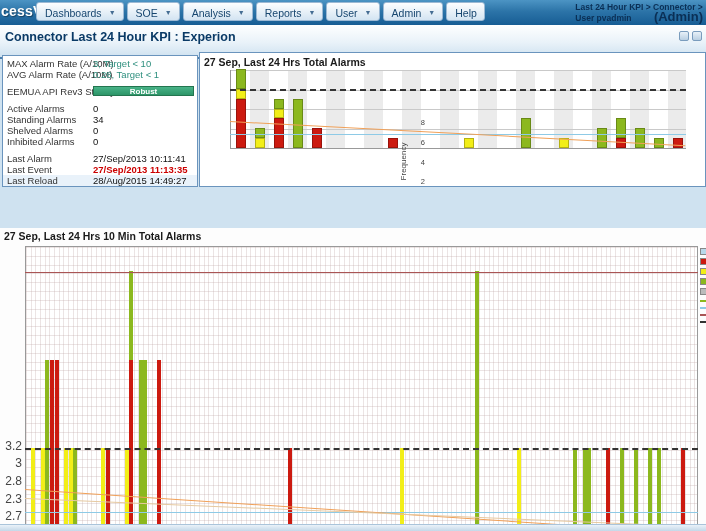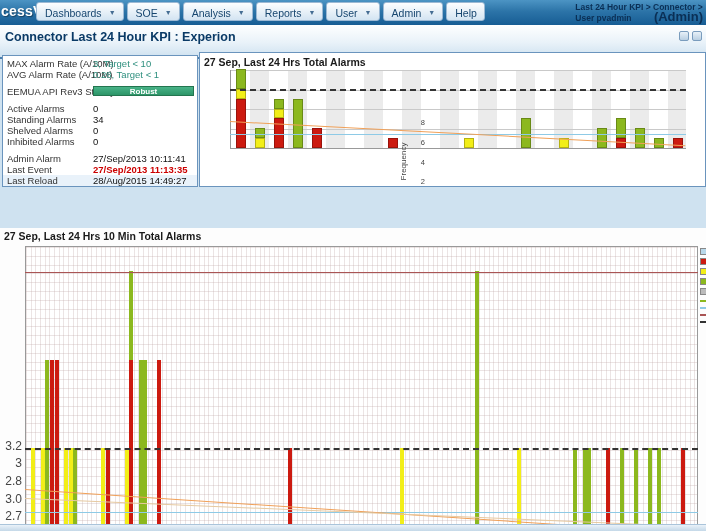--- a/index.html
+++ b/index.html
@@ -150,21 +150,21 @@
     <div class="krow">
       <span class="kl">Shelved Alarms</span>
       <span class="kv">0</span>
     </div>
     <div class="krow">
       <span class="kl">Inhibited Alarms</span>
       <span class="kv">0</span>
     </div>
     <div class="kgap"></div>
     <div class="krow">
-      <span class="kl">Admin Alarm</span>
+      <span class="kl">Last Alarm</span>
       <span class="kv">27/Sep/2013 10:11:41</span>
     </div>
     <div class="krow">
       <span class="kl">Last Event</span>
       <span class="kv red">27/Sep/2013 11:13:35</span>
     </div>
     <div class="krow stripe">
       <span class="kl">Last Reload</span>
       <span class="kv">28/Aug/2015 14:49:27</span>
     </div>
@@ -239,21 +239,21 @@
       <div class="bar" style="left: 608.069px; width: 4px; bottom: 0px; height: 88.1818px; background: rgb(140, 184, 30);"></div>
       <div class="bar" style="left: 622.09px; width: 4px; bottom: 0px; height: 88.1818px; background: rgb(140, 184, 30);"></div>
       <div class="bar" style="left: 631.438px; width: 4px; bottom: 0px; height: 88.1818px; background: rgb(140, 184, 30);"></div>
       <div class="bar" style="left: 654.806px; width: 4px; bottom: 0px; height: 88.1818px; background: rgb(204, 26, 16);"></div>
     </div>
   <div id="b-decor">
       <div class="bylab" style="left: 4px; top: 334.273px; position: absolute;">1.8</div>
       <div class="bylab" style="left: 4px; top: 316.636px; position: absolute;">2</div>
       <div class="bylab" style="left: 4px; top: 299px; position: absolute;">2.2</div>
       <div class="bylab" style="left: 4px; top: 281.364px; position: absolute;">2.7</div>
-      <div class="bylab" style="left: 4px; top: 263.727px; position: absolute;">3.0</div>
+      <div class="bylab" style="left: 4px; top: 263.727px; position: absolute;">2.3</div>
       <div class="bylab" style="left: 4px; top: 246.091px; position: absolute;">2.8</div>
       <div class="bylab" style="left: 4px; top: 228.455px; position: absolute;">3</div>
       <div class="bylab" style="left: 4px; top: 210.818px; position: absolute;">3.2</div>
       <div class="freq-v" style="left: -8px; top: 346.5px; position: absolute;">Frequency</div>
     </div>
   <div class="legend" id="b-legend" style="left:700px; top:20px;">
       <div class="lgbox" style="background: rgb(184, 216, 234);"></div>
       <div class="lgbox" style="background: rgb(204, 26, 16);"></div>
       <div class="lgbox" style="background: rgb(242, 238, 24);"></div>
       <div class="lgbox" style="background: rgb(140, 184, 30);"></div>

